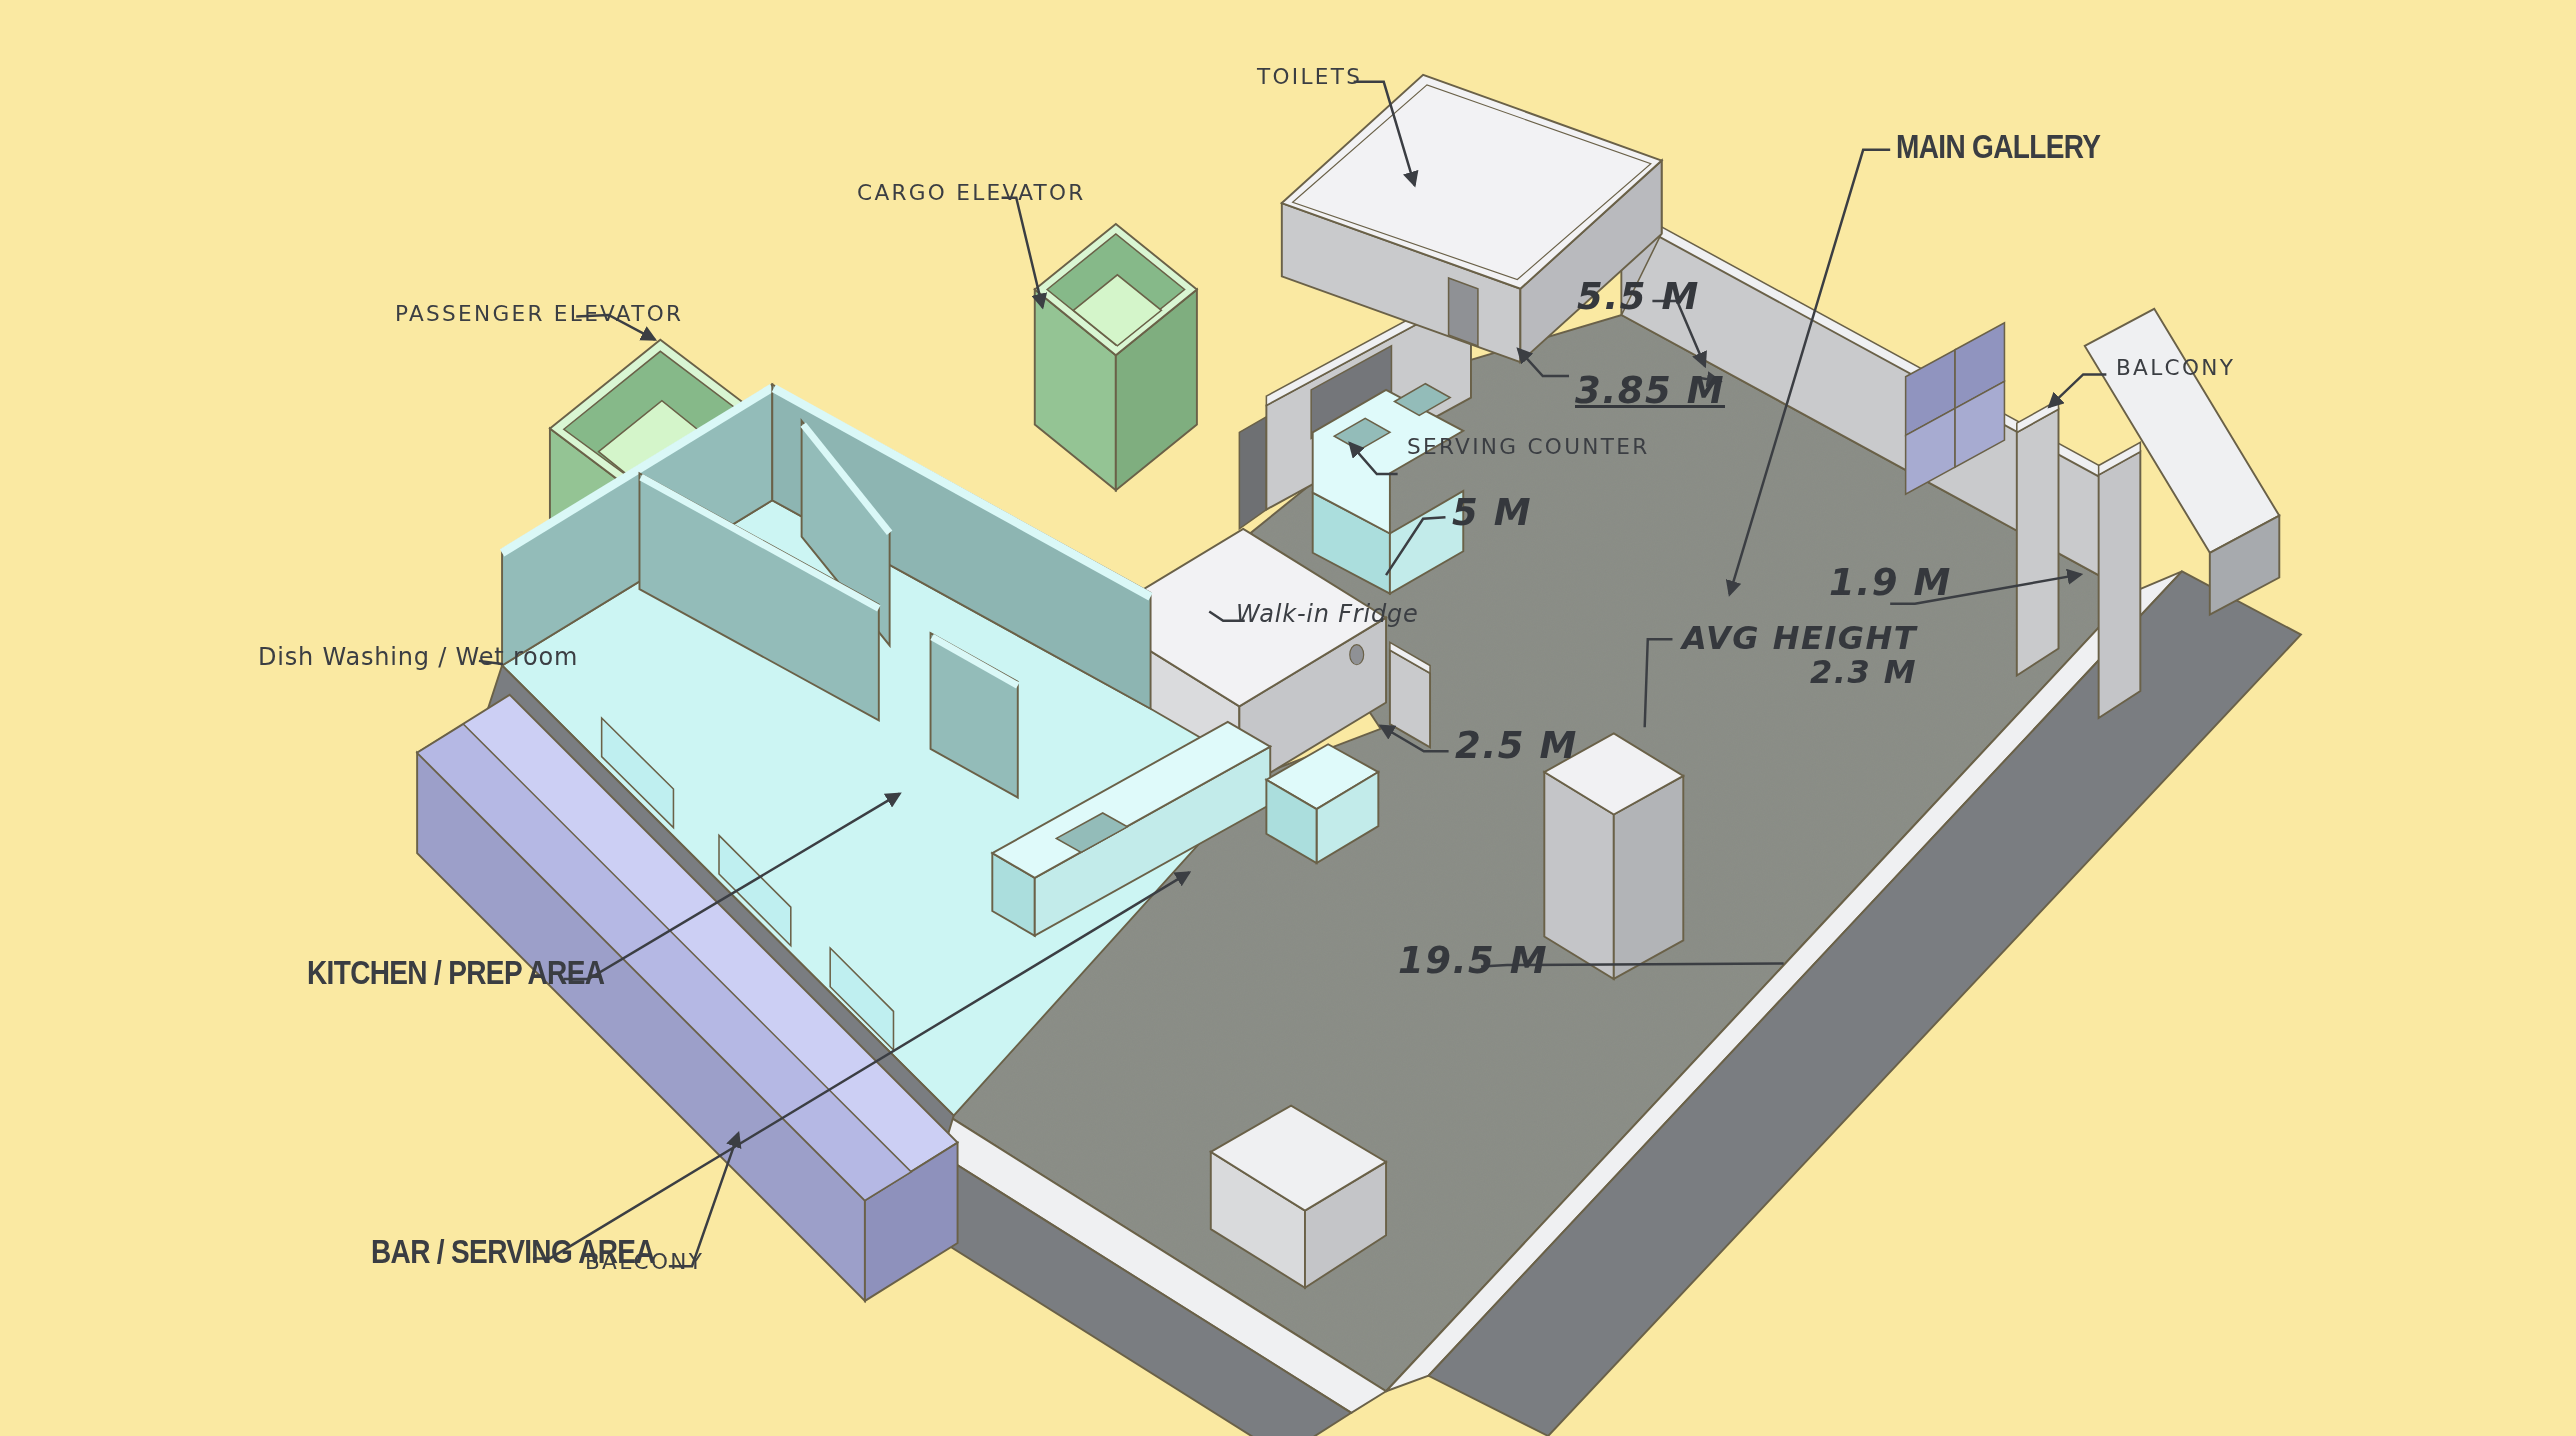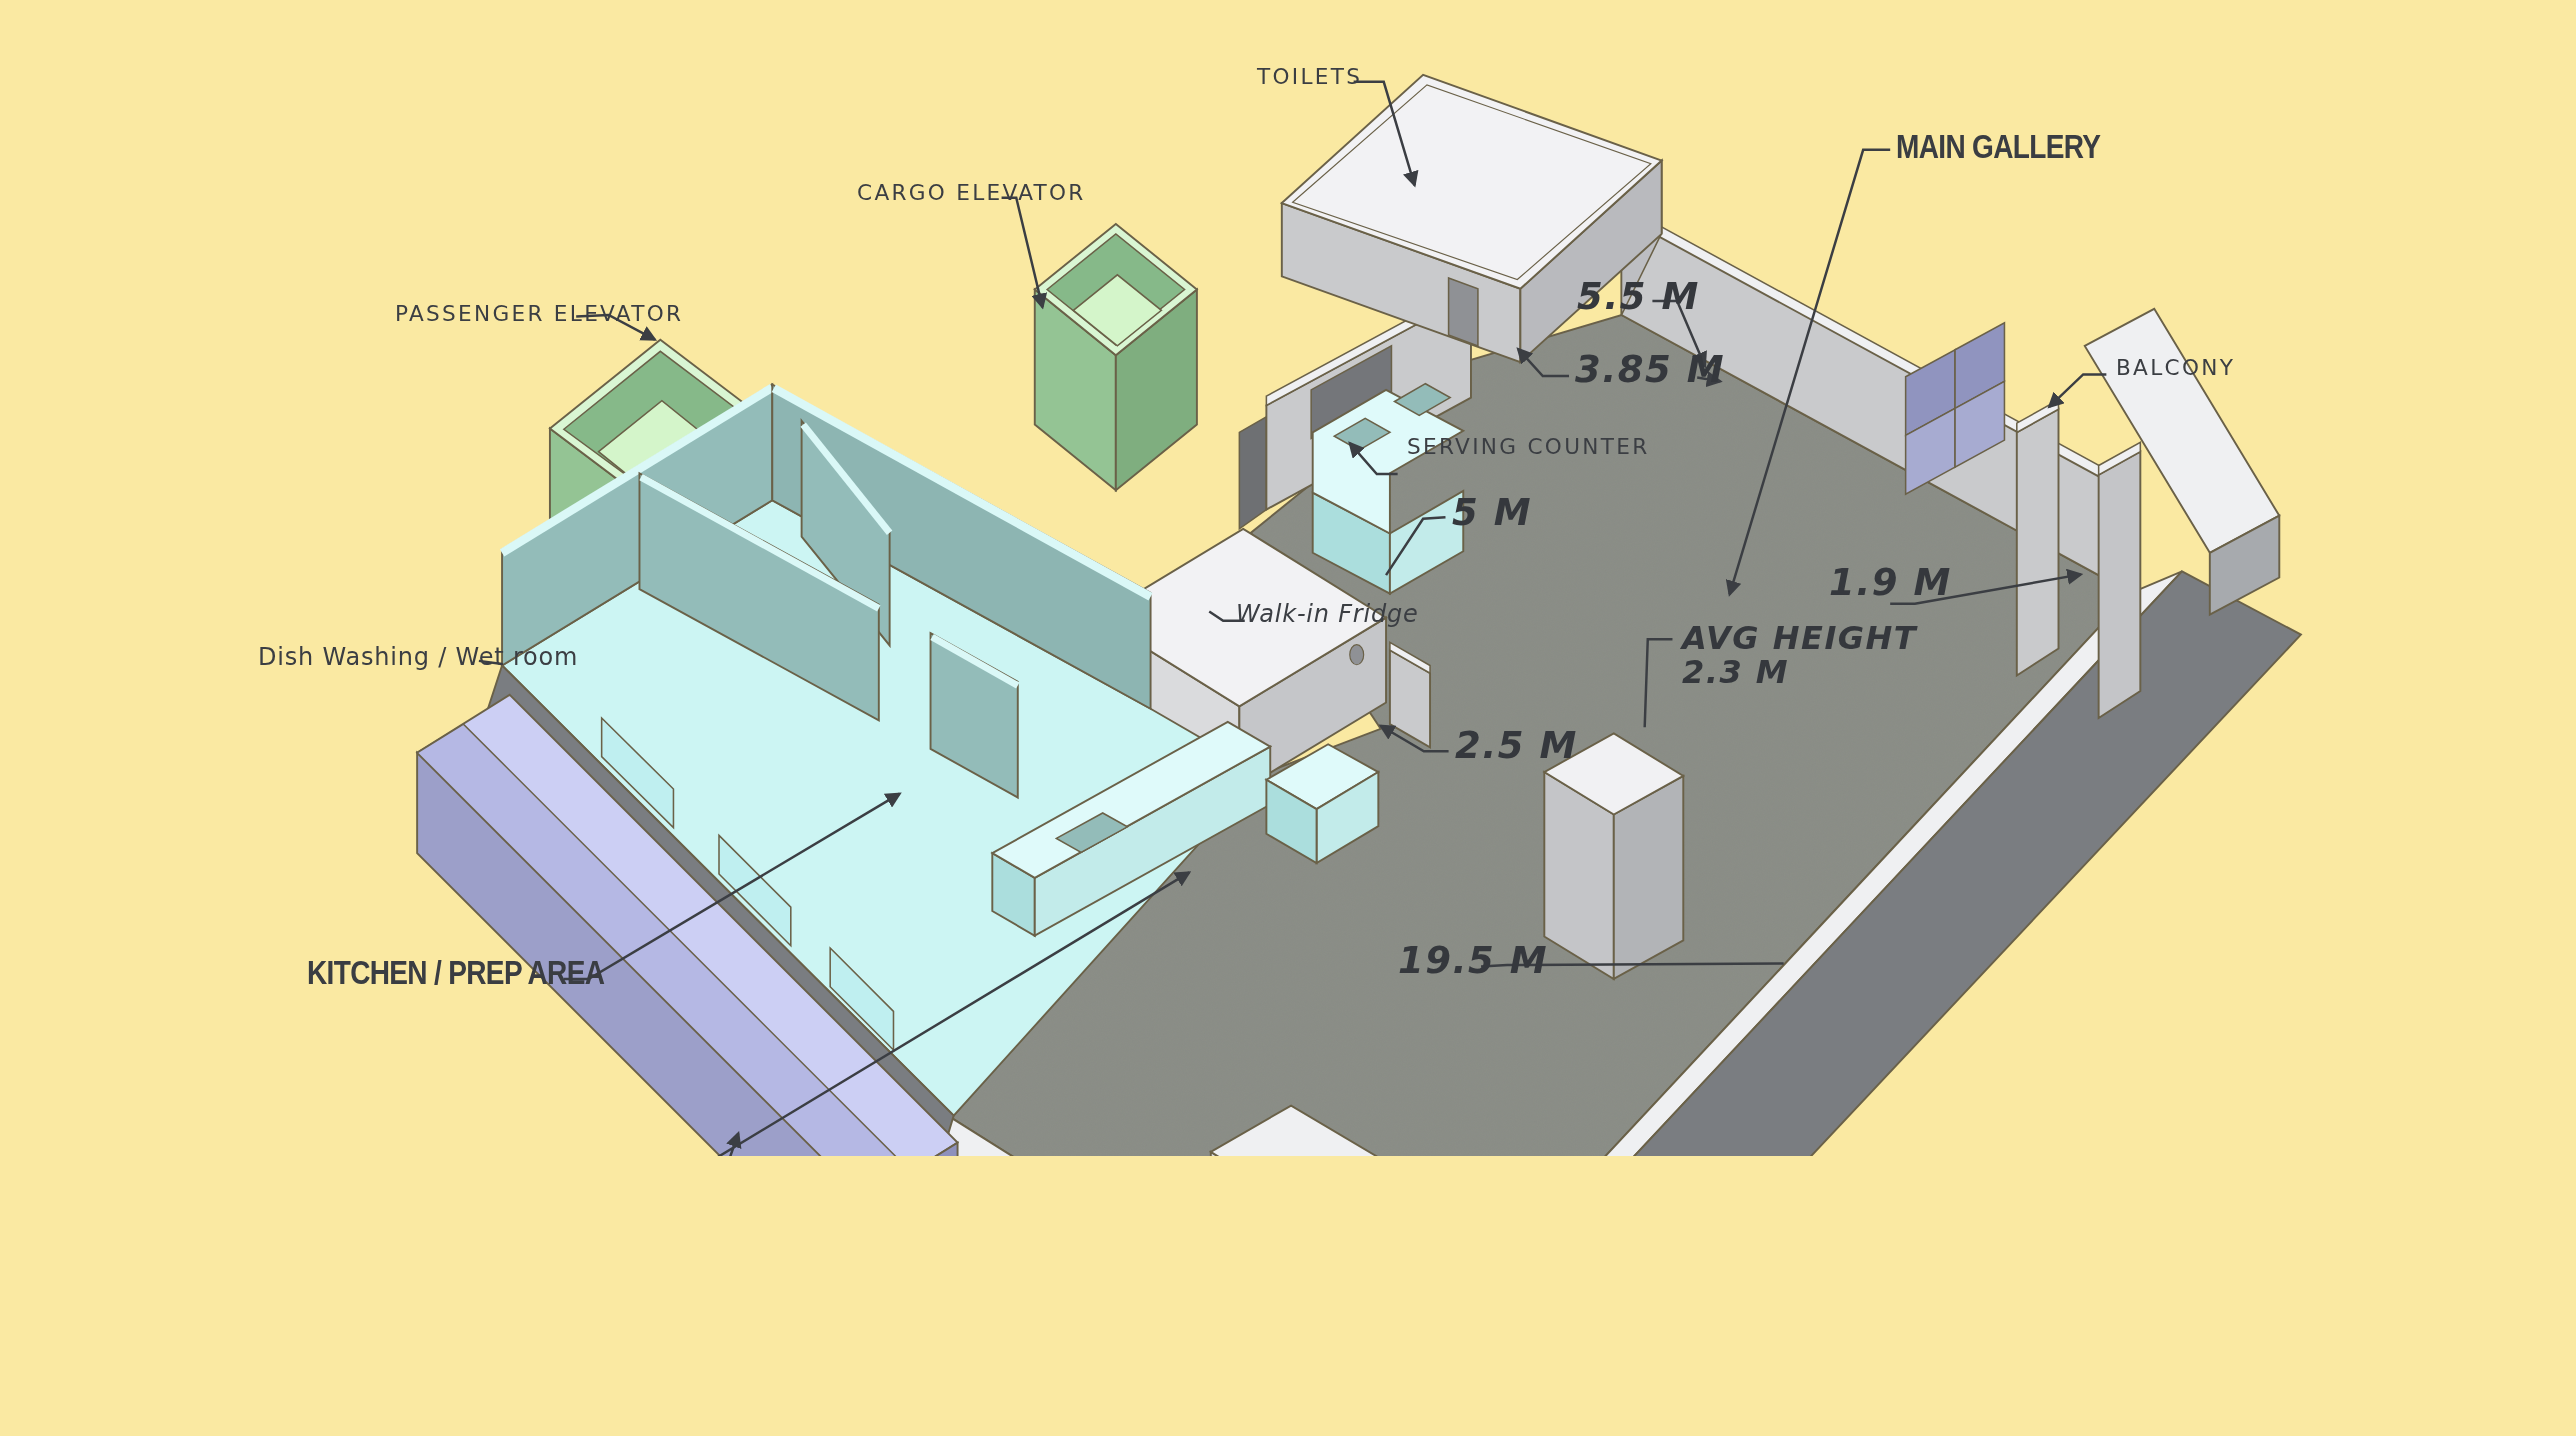--- a/index.html
+++ b/index.html
@@ -1,20 +1,20 @@
 <!DOCTYPE html>
 <html style="font-size:12.4px"><head>
 <meta charset="utf-8">
 <style>
   :root{
     --bg:#FAE9A2; --ink:#3B3E43; --outline:#6A6148;
   }
   html,body{margin:0;padding:0;background:var(--bg);}
-  #scene{position:relative;width:2576px;height:1156px;background:var(--bg);overflow:hidden;
-         font-family:"DejaVu Sans", sans-serif;color:var(--ink);}
+  #scene{position:relative;width:2576px;height:1436px;background:var(--bg);overflow:hidden;
+         font-family:"DejaVu Sans", sans-serif;color:var(--ink);text-align:right;}
   #scene svg{position:absolute;left:0;top:0;}
   .label{position:absolute;white-space:nowrap;line-height:1.05;}
   .hand{font-size:21.6px;letter-spacing:2.3px;color:var(--ink);}
   .hand-mixed{font-size:24px;letter-spacing:0.8px;color:var(--ink);}
   .marker{font-size:37px;font-weight:700;font-style:italic;letter-spacing:1.5px;color:#35383d;}
   .boldtitle{font-family:"Liberation Sans", sans-serif;font-size:33px;font-weight:700;
              letter-spacing:-0.8px;color:#3A3D42;transform:scaleX(.85);transform-origin:left top;}
   .twoline span{display:block;}
 </style>
 </head>
@@ -204,21 +204,21 @@
   <div class="label boldtitle" style="left:1896px;top:130px;">MAIN GALLERY</div>
   <div class="label hand" style="left:2116px;top:357px;">BALCONY</div>
   <div class="label hand" style="left:1407px;top:436px;">SERVING COUNTER</div>
   <div class="label hand-mixed" style="left:1236px;top:602px;font-style:italic;">Walk-in Fridge</div>
   <div class="label hand-mixed" style="left:258px;top:645px;">Dish Washing / Wet room</div>
   <div class="label boldtitle" style="left:307px;top:956px;">KITCHEN / PREP AREA</div>
   <div class="label boldtitle" style="left:371px;top:1235px;">BAR / SERVING AREA</div>
   <div class="label hand" style="left:585px;top:1251px;">BALCONY</div>
 
   <div class="label marker" style="left:1577px;top:278px;">5.5 M</div>
-  <div class="label marker" style="left:1575px;top:351px;">3.85 M</div>
+  <div class="label marker" style="left:1575px;top:372px;text-decoration:underline;">3.85 M</div>
   <div class="label marker" style="left:1452px;top:494px;">5 M</div>
   <div class="label marker" style="left:1829px;top:564px;">1.9 M</div>
   <div class="label marker" style="left:1455px;top:727px;">2.5 M</div>
   <div class="label marker" style="left:1398px;top:942px;">19.5 M</div>
   <div class="label marker twoline" style="left:1682px;top:622px;font-size:32px;">
     <span>AVG HEIGHT</span>
     <span>2.3 M</span>
   </div>
 </div>
 

